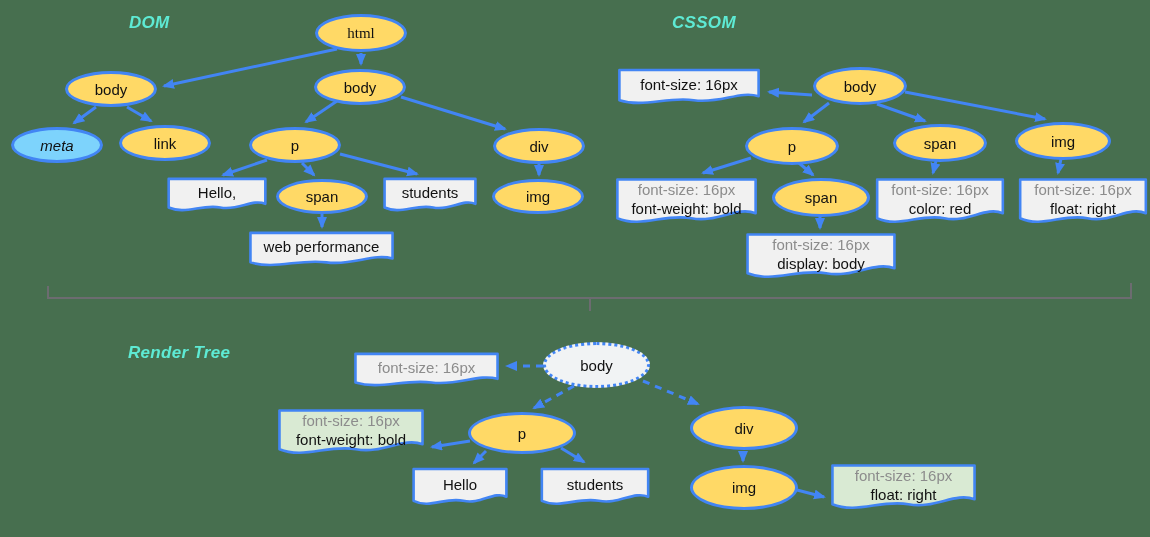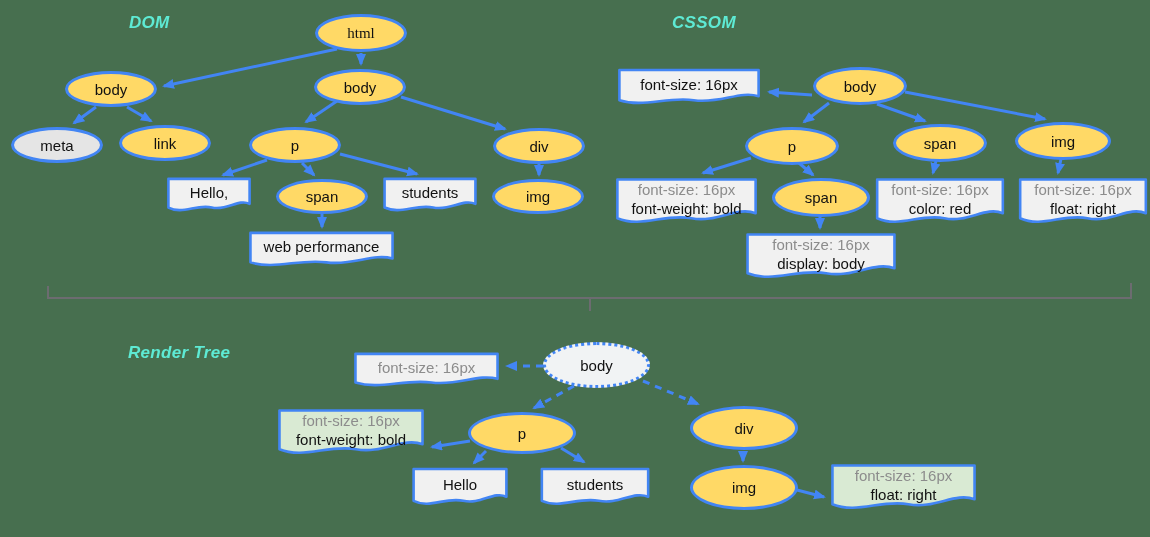--- a/index.html
+++ b/index.html
@@ -72,41 +72,41 @@
       <div class="node ellipse" style="left: 65px; top: 71px; width: 92px; height: 36px; background: rgb(255, 217, 102);">
         <div class="label-wrap" style="padding-bottom: 0px;">
           <span>body</span>
         </div>
       </div>
       <div class="node ellipse" style="left: 314px; top: 69px; width: 92px; height: 36px; background: rgb(255, 217, 102);">
         <div class="label-wrap" style="padding-bottom: 0px;">
           <span>body</span>
         </div>
       </div>
-      <div class="node ellipse" style="left: 11px; top: 127px; width: 92px; height: 36px; background: #e5e5e5;">
+      <div class="node ellipse" style="left: 11px; top: 127px; width: 92px; height: 36px; background: #7dd3fc; font-style: italic;">
         <div class="label-wrap" style="padding-bottom: 0px;">
           <span>meta</span>
         </div>
       </div>
       <div class="node ellipse" style="left: 119px; top: 125px; width: 92px; height: 36px; background: rgb(255, 217, 102);">
         <div class="label-wrap" style="padding-bottom: 0px;">
           <span>link</span>
         </div>
       </div>
       <div class="node ellipse" style="left: 249px; top: 127px; width: 92px; height: 36px; background: rgb(255, 217, 102);">
         <div class="label-wrap" style="padding-bottom: 0px;">
           <span>p</span>
         </div>
       </div>
       <div class="node ellipse" style="left: 493px; top: 128px; width: 92px; height: 36px; background: rgb(255, 217, 102);">
         <div class="label-wrap" style="padding-bottom: 0px;">
           <span>div</span>
         </div>
       </div>
-      <div class="node doc" style="left: 167px; top: 177px; width: 84px; height: 37px;">
+      <div class="node doc" style="left: 167px; top: 177px; width: 100px; height: 37px;">
         <svg viewBox="0 0 120 40" preserveAspectRatio="none">
           <path d="M2,2 L118,2 L118,29 C102,23 86,37 64,33 C42,29 22,41 2,33 Z" fill="#F1F1F1" stroke="#4285F4" stroke-width="2.6" vector-effect="non-scaling-stroke" stroke-linejoin="round"></path>
         </svg>
         <div class="label-wrap">
           <span>Hello,</span>
         </div>
       </div>
       <div class="node ellipse" style="left: 276px; top: 179px; width: 92px; height: 35px; background: rgb(255, 217, 102);">
         <div class="label-wrap" style="padding-bottom: 0px;">
           <span>span</span>

